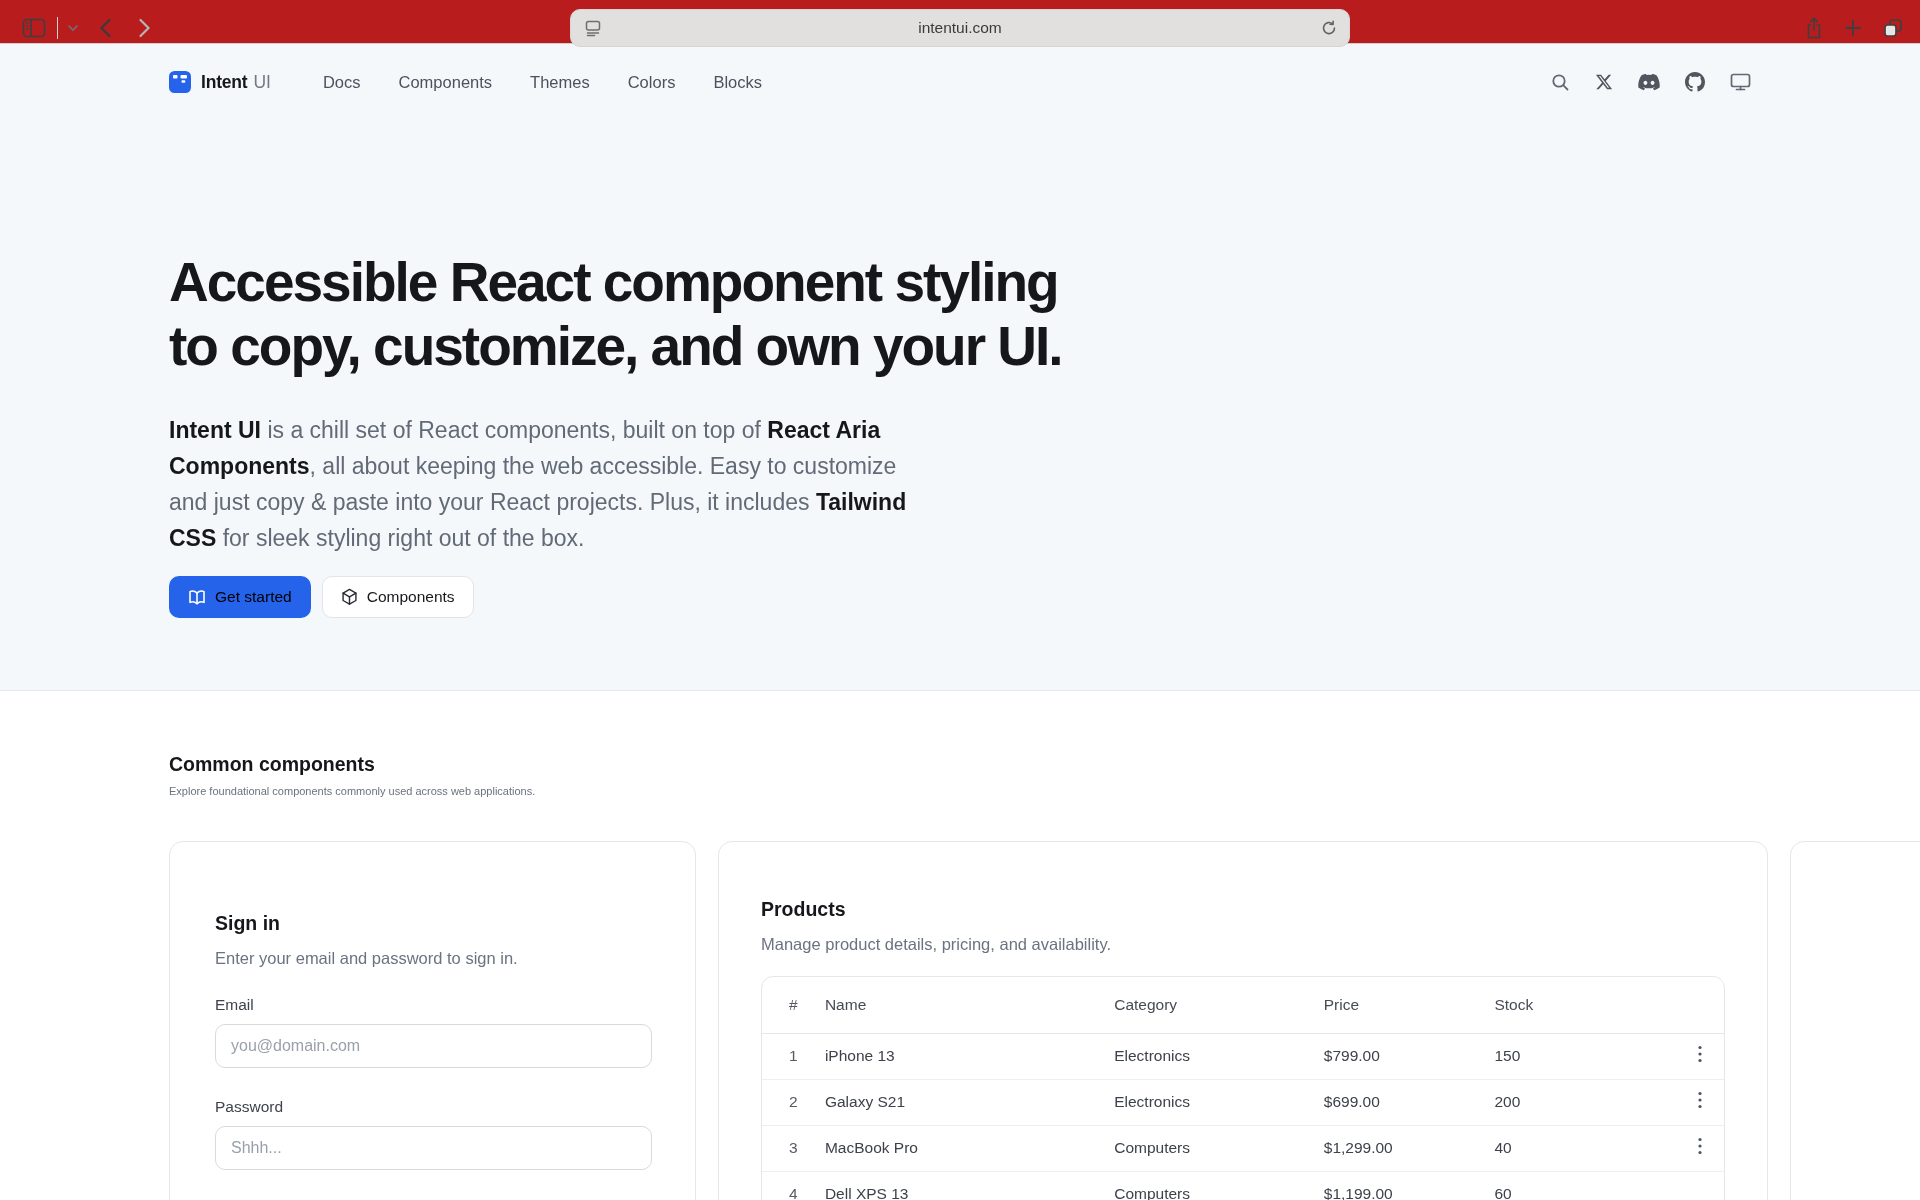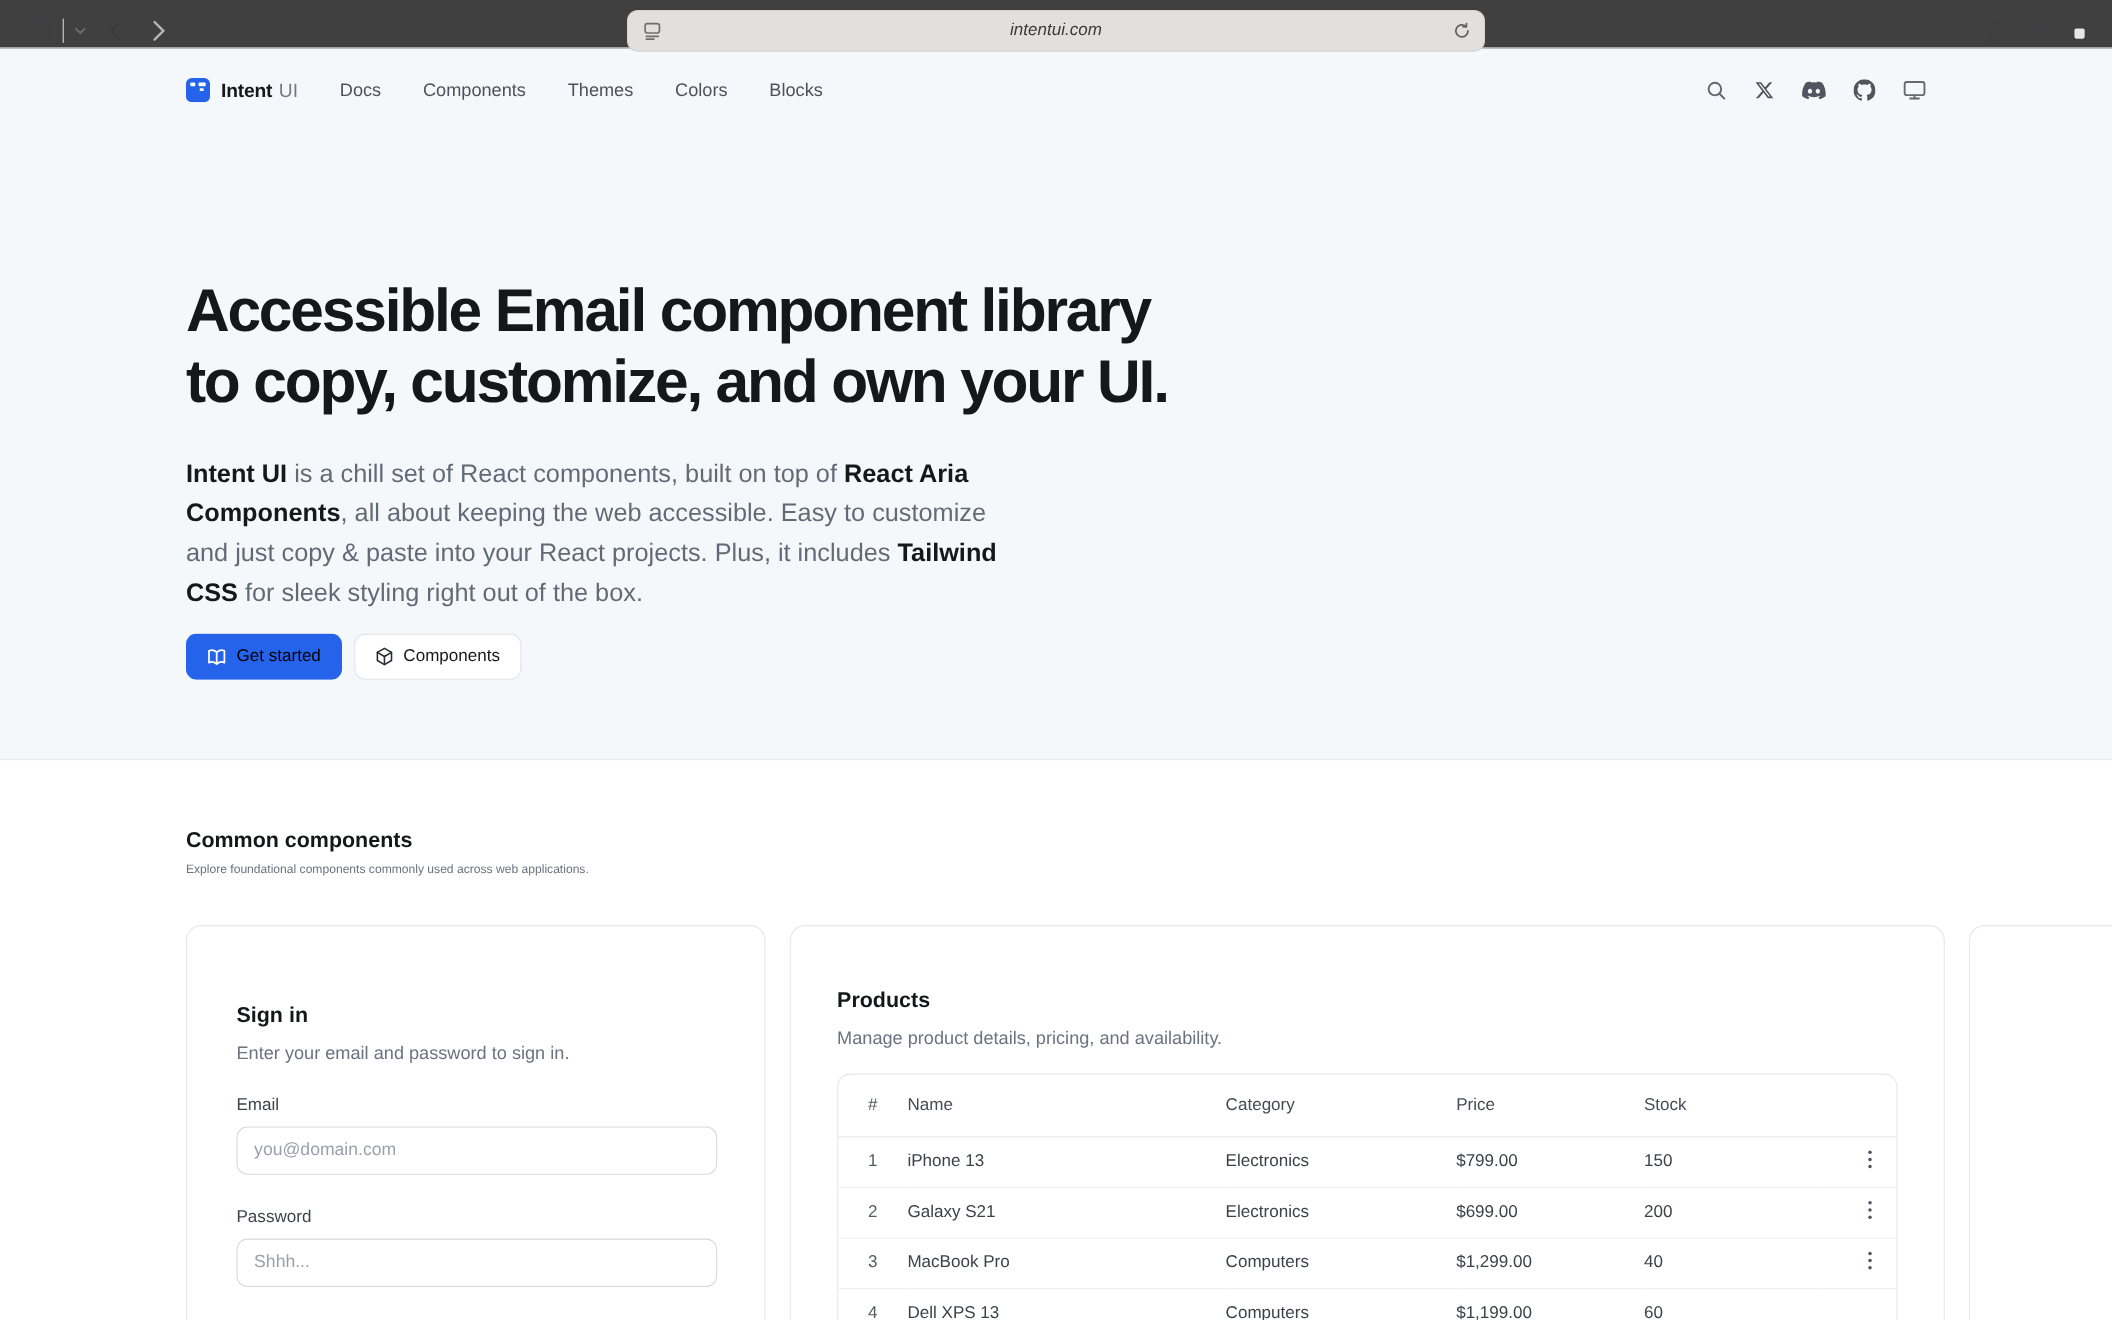--- a/index.html
+++ b/index.html
@@ -1,41 +1,41 @@
 <!DOCTYPE html>
 <html><head>
 <meta charset="utf-8">
 <style>
   * { margin:0; padding:0; box-sizing:border-box; }
   html,body { width:1920px; height:1200px; overflow:hidden; }
   body { font-family:"Liberation Sans", sans-serif; background:#ffffff; color:#17181c; }
   svg { display:block; }
 
   
-  .chrome { position:relative; height:44px; background:#404040; border-bottom:1px solid #d2d1cf;font-style:italic; }
+  .chrome { position:relative; height:44px; background:#b91c1c; border-bottom:1px solid #d2d1cf; }
   .chrome-left { position:absolute; left:22px; top:0; height:56px; display:flex; align-items:center; }
   .tb-icon { color:#3f3f42; display:flex; align-items:center; justify-content:center; }
   .tb-sep { width:1px; height:22px; background:#d3d2d0; margin:0 9px 0 11px; }
   .fwd { color:#b5b5b7; }
   .back { margin-left:20px; }
   .fwd { margin-left:26px; }
 
   .urlbar { position:absolute; left:50%; transform:translateX(-50%); top:9px; width:780px; height:38px;
             background:#e1e0de; border:1px solid #d6d5d3; border-radius:10px; display:flex; align-items:center; }
   .urlbar .page-ic { margin-left:13px; color:#6e6e70; }
   .url-text { position:absolute; left:0; right:0; text-align:center; font-size:15.5px; color:#3a3a3c; }
   .urlbar .reload-ic { position:absolute; right:12px; color:#626264; }
 
   .chrome-right { position:absolute; right:16px; top:0; height:56px; display:flex; align-items:center; gap:20px; color:#3f3f42; }
 
   
   .page-top { background:#f5f8fb; border-bottom:1px solid #e6e8ec; }
   .container { width:1582px; margin:0 auto; }
 
-  .site-header { height:76px; display:flex; align-items:center; }
+  .site-header { height:76px; display:flex; align-items:center;gap:14px; }
   .brand { display:flex; align-items:center; gap:10px; cursor:pointer; }
   .brand-name { font-size:17.5px; font-weight:700; color:#17181c; letter-spacing:-0.2px; }
   .brand-suffix { font-size:17.5px; color:#737a86; margin-left:-4px; font-weight:400; }
   .main-nav { display:flex; align-items:center; gap:38px; margin-left:38px; }
   .nav-item { font-size:16.5px; color:#4c5閲3; color:#4c525d; cursor:pointer; }
   .header-icons { margin-left:auto; display:flex; align-items:center; gap:25px; color:#636973; }
   .header-icons > span { cursor:pointer; display:flex; }
 
   .hero { padding-top:130px; padding-bottom:72px; }
   .hero-title { font-size:55px; line-height:64px; font-weight:700; letter-spacing:-2px; color:#15171b; }
@@ -200,21 +200,21 @@
               <rect x="1.5" y="2.5" width="18" height="12" rx="2"></rect>
               <line x1="10.5" y1="14.5" x2="10.5" y2="17.5"></line>
               <line x1="6.5" y1="17.5" x2="14.5" y2="17.5"></line>
             </svg>
         </span>
       </div>
     </div>
 
     <div class="hero">
       <h1 class="hero-title">
-        <div>Accessible Email component library</div>
+        <div>Accessible React component styling</div>
         <div>to copy, customize, and own your UI.</div>
       </h1>
       <p class="hero-par"><span class="b">Intent UI</span><span> is a chill set of React components, built on top of </span><span class="b">React Aria Components</span><span>, all about keeping the web accessible. Easy to customize and just copy &amp; paste into your React projects. Plus, it includes </span><span class="b">Tailwind CSS</span><span> for sleek styling right out of the box.</span></p>
       <div class="hero-btns">
         <button class="btn btn-primary">
           <svg width="18" height="17" viewBox="0 0 18 17" fill="none" stroke="#ffffff" stroke-width="1.6" stroke-linecap="round" stroke-linejoin="round">
             <path d="M2 2.6 C4 1.6 7 2.1 9 3.8 C11 2.1 14 1.6 16 2.6 V13.4 C14 12.4 11 12.9 9 14.6 C7 12.9 4 12.4 2 13.4 Z"></path>
               <line x1="9" y1="3.8" x2="9" y2="14.6"></line>
           </svg>
           <span>Get started</span>

